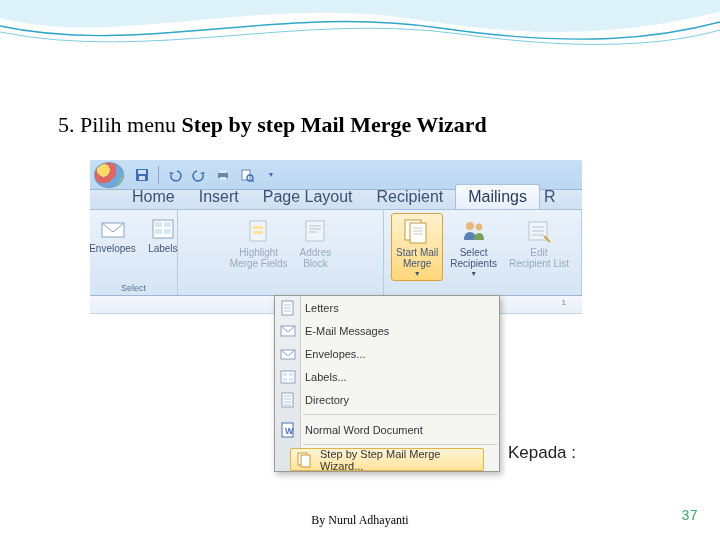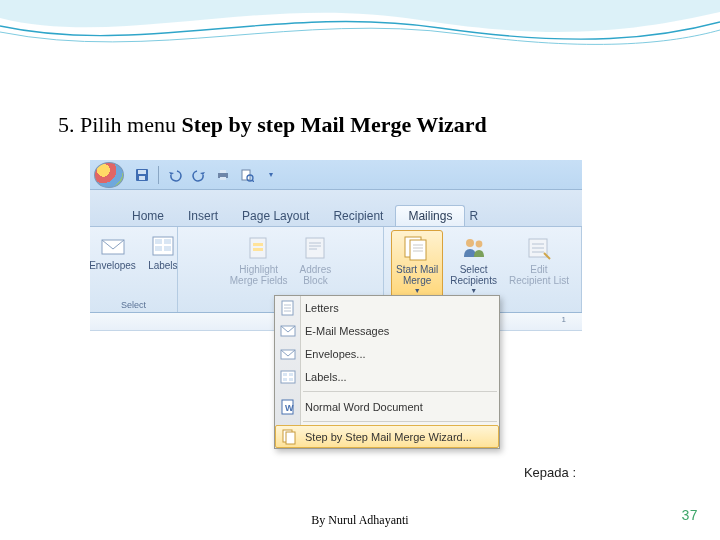--- a/index.html
+++ b/index.html
@@ -41,25 +41,25 @@
     border: 1px solid #7a98b8;
     margin-right: 8px;
   }
   .qat { display: flex; gap: 4px; align-items: center; }
   .qat-btn {
     width: 20px; height: 20px; display: flex; align-items: center; justify-content: center;
     border-radius: 2px;
   }
   .qat-sep { width:1px; height:18px; background:#89a6c4; margin:0 2px;}
   .tabs {
-    height: 37px;
+    height: 20px;
     background: linear-gradient(#dbe8f6, #cfe0f2);
     display: flex; align-items: flex-end;
     padding-left: 30px;
-    font-size: 12px;
+    font-size: 16px;
     border-bottom: 1px solid #a8c1dc;
   }
   .tab {
     padding: 3px 12px 3px;
     color: #3b5273;
     cursor: pointer;
   }
   .tab.active {
     background: linear-gradient(#f7fbff,#e7f0fa);
     border: 1px solid #a8c1dc;
@@ -141,29 +141,29 @@
     cursor: pointer;
   }
   .menu-item .micon {
     position: absolute; left: 4px; width: 18px; height: 18px;
     display: flex; align-items: center; justify-content: center;
   }
   .menu-item.hover {
     background: linear-gradient(#fff5d6,#ffe39a);
     border: 1px solid #e0b24a;
     border-radius: 2px;
-    margin: 0 0; padding-left: 29px; height: 23px;
+    margin: 0 15px; padding-left: 29px; height: 23px;
   }
   .menu-sep {
     height: 1px; margin: 3px 2px 3px 28px;
     background: #d0d0cc;
   }
   .kepada {
     position: absolute; right: 6px; bottom: 0;
-    font-size: 13px; color: #222;
+    font-size: 17px; color: #222;
     font-family: Arial, sans-serif;
   }
   .footer-author {
     position: absolute; bottom: 12px; left: 0; width: 720px;
     text-align: center; font-size: 12px; font-family: Georgia, serif;
   }
   .footer-page {
     position: absolute; bottom: 16px; right: 22px;
     font-size: 14px; color: #3ea66a; font-family: Liberation Mono, monospace;
   }
@@ -383,20 +383,32 @@
           <svg width="16" height="16">
             <rect x="1" y="2" width="14" height="12" fill="#fff" stroke="#8aa2c2"></rect>
             <rect x="3" y="4" width="4" height="3" fill="#d9e6f4"></rect>
             <rect x="9" y="4" width="4" height="3" fill="#d9e6f4"></rect>
             <rect x="3" y="9" width="4" height="3" fill="#d9e6f4"></rect>
             <rect x="9" y="9" width="4" height="3" fill="#d9e6f4"></rect>
           </svg>
         </span>
       <span>Labels...</span>
     </div>
+    <div class="menu-item">
+      <span class="micon">
+          <svg width="16" height="16">
+            <rect x="2" y="1" width="11" height="14" fill="#fff" stroke="#8aa2c2"></rect>
+            <line x1="4" y1="4" x2="11" y2="4" stroke="#b8c4d4"></line>
+            <line x1="4" y1="7" x2="11" y2="7" stroke="#b8c4d4"></line>
+            <line x1="4" y1="10" x2="11" y2="10" stroke="#b8c4d4"></line>
+            <line x1="4" y1="13" x2="11" y2="13" stroke="#b8c4d4"></line>
+          </svg>
+        </span>
+      <span>Directory</span>
+    </div>
     <div class="menu-sep"></div>
     <div class="menu-item">
       <span class="micon">
           <svg width="16" height="16">
             <rect x="2" y="1" width="11" height="14" fill="#fff" stroke="#4a72b0"></rect>
             <text x="5" y="12" font-size="9" fill="#4a72b0" font-weight="bold">W</text>
           </svg>
         </span>
       <span>Normal Word Document</span>
     </div>

